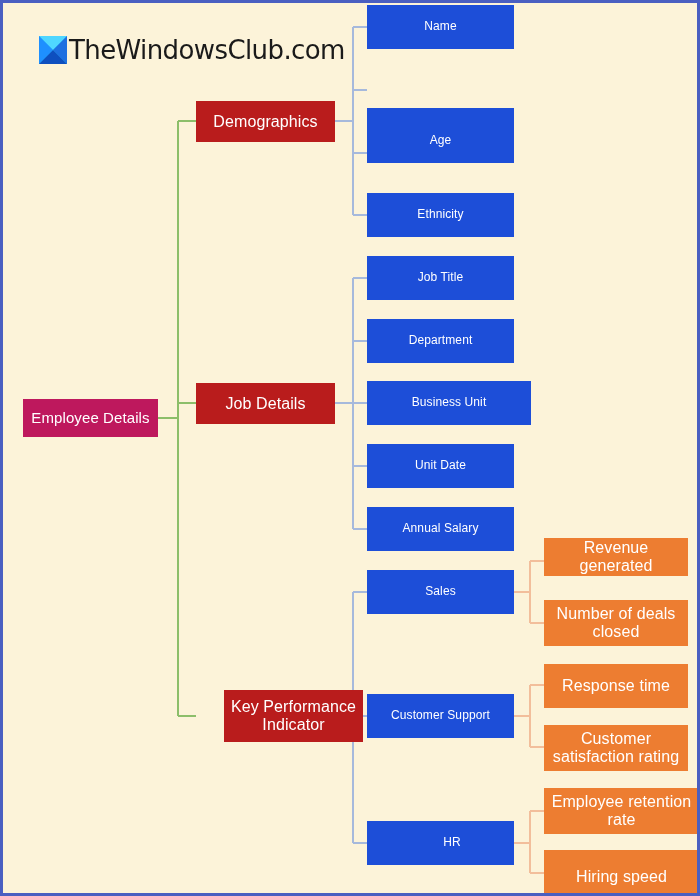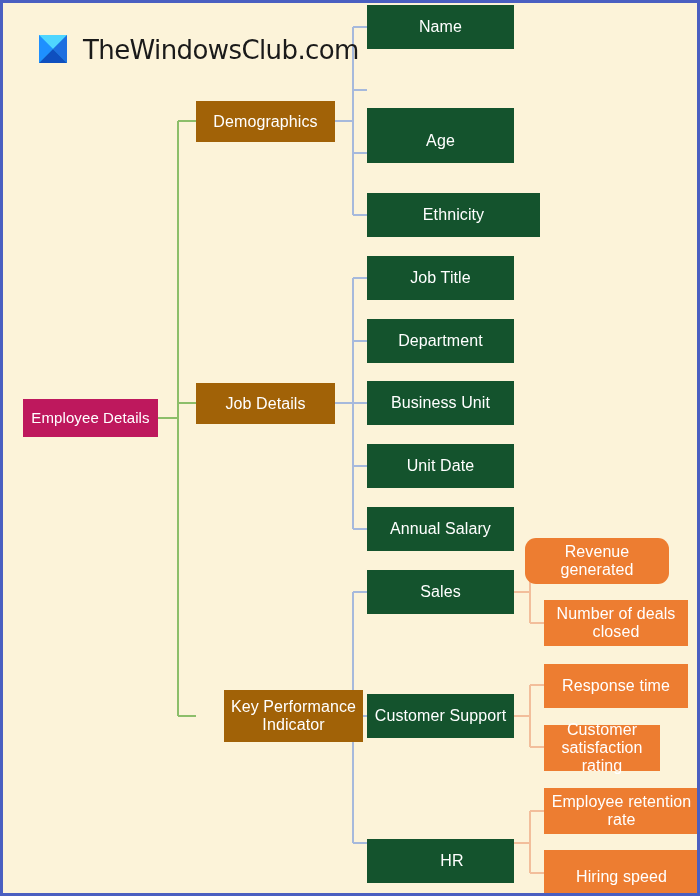--- a/index.html
+++ b/index.html
@@ -37,35 +37,36 @@
     color: #FFFFFF;
     line-height: 1.12;
     letter-spacing: 0.1px;
     padding: 0 6px;
   }
   .node-root {
     background: #be185d;
     font-size: 15px;
   }
   .node-branch {
-    background: #a16207;
+    background: #b91c1c;
     font-size: 16px;
   }
   .node-sub {
-    background: #14532d;
-    font-size: 16px;
+    background: #1d4ed8;
+    font-size: 12px;
   }
   .node-leaf {
     background: #ED7D31;
     font-size: 16px;
   }
   #watermark {
     position: absolute;
     display: flex;
-    gap: 16px;
+    align-items: center;
+    gap: 2px;
   }
   #watermark .wm-mark {
     width: 28px;
     height: 28px;
     flex: 0 0 auto;
     display: block;
   }
   #watermark .wm-text {
     font-size: 26px;
     color: #1a1a1a;
@@ -153,34 +154,34 @@
 
   <div class="node node-branch" style="left:193px; top:98px; width:139px; height:41px;">Demographics</div>
 
   <div class="node node-branch" style="left:193px; top:380px; width:139px; height:41px;">Job Details</div>
 
   <div class="node node-branch" style="left:193px; top:687px; width:139px; height:52px;margin-left:28px;">Key Performance Indicator</div>
 
   <div class="node node-sub" style="left:364px; top:2px; width:147px; height:44px;">Name</div>
   <div class="node node-sub" style="left:364px; top:65px; width:147px; height:44px;margin-top:40px;">Gender</div>
   <div class="node node-sub" style="left:364px; top:116px; width:147px; height:44px;">Age</div>
-  <div class="node node-sub" style="left:364px; top:190px; width:173px; height:44px;">Ethnicity</div>
+  <div class="node node-sub" style="left:364px; top:190px; width:147px; height:44px;">Ethnicity</div>
 
   <div class="node node-sub" style="left:364px; top:253px; width:147px; height:44px;">Job Title</div>
   <div class="node node-sub" style="left:364px; top:316px; width:147px; height:44px;">Department</div>
-  <div class="node node-sub" style="left:364px; top:378px; width:147px; height:44px;">Business Unit</div>
+  <div class="node node-sub" style="left:364px; top:378px; width:164px; height:44px;">Business Unit</div>
   <div class="node node-sub" style="left:364px; top:441px; width:147px; height:44px;">Unit Date</div>
   <div class="node node-sub" style="left:364px; top:504px; width:147px; height:44px;">Annual Salary</div>
 
   <div class="node node-sub" style="left:364px; top:567px; width:147px; height:44px;">Sales</div>
   <div class="node node-sub" style="left:364px; top:691px; width:147px; height:44px;">Customer Support</div>
-  <div class="node node-sub" style="left:364px; top:836px; width:147px; height:44px;padding-left:29px;">HR</div>
+  <div class="node node-sub" style="left:364px; top:818px; width:147px; height:44px;padding-left:29px;">HR</div>
 
-  <div class="node node-leaf" style="left:522px; top:535px; width:144px; height:46px;border-radius:11px;">Revenue generated</div>
+  <div class="node node-leaf" style="left:541px; top:535px; width:144px; height:38px;">Revenue generated</div>
   <div class="node node-leaf" style="left:541px; top:661px; width:144px; height:44px;">Response time</div>
 
   <div class="node node-leaf" style="left:541px; top:597px; width:144px; height:46px;">Number of deals closed</div>
-  <div class="node node-leaf" style="left:541px; top:722px; width:116px; height:46px;">Customer satisfaction rating</div>
+  <div class="node node-leaf" style="left:541px; top:722px; width:144px; height:46px;">Customer satisfaction rating</div>
 
   <div class="node node-leaf" style="left:541px; top:785px; width:155px; height:46px;">Employee retention rate</div>
   <div class="node node-leaf" style="left:541px; top:847px; width:155px; height:54px;">Hiring speed</div>
 
 </div>
 
 </body></html>

